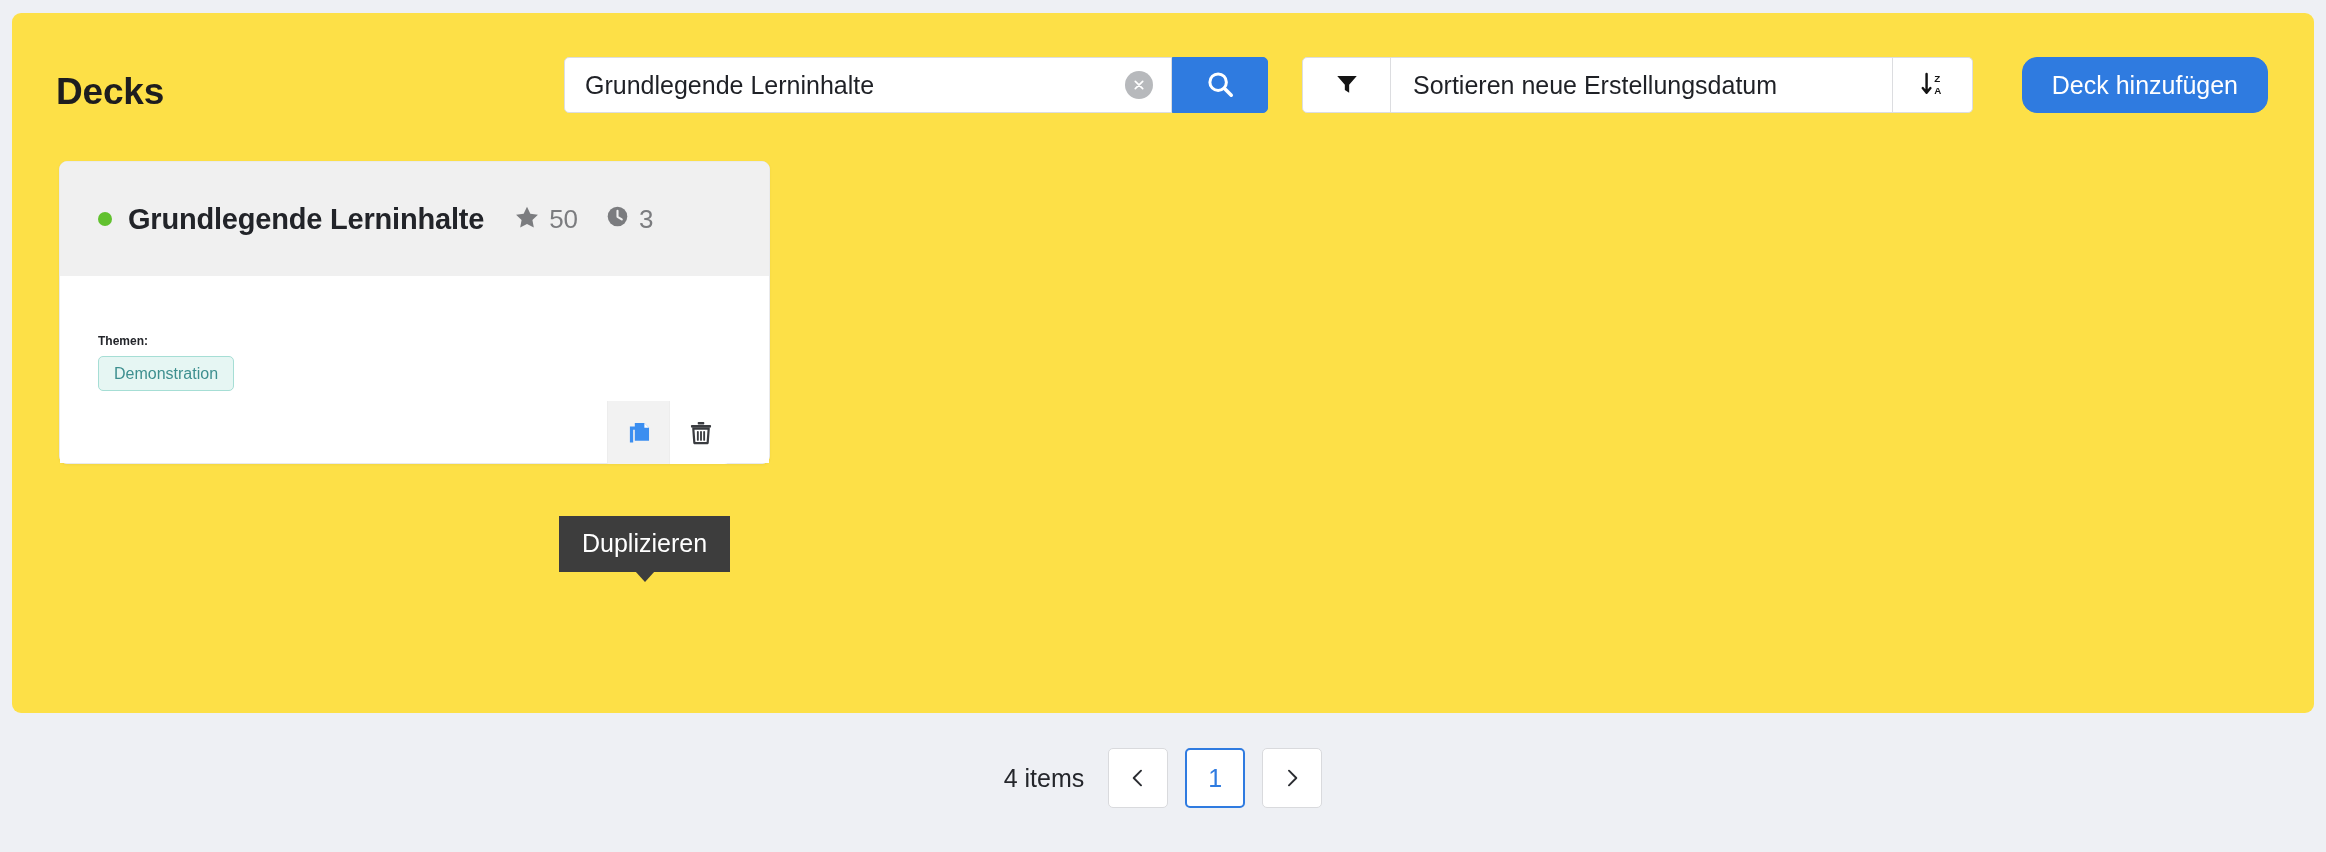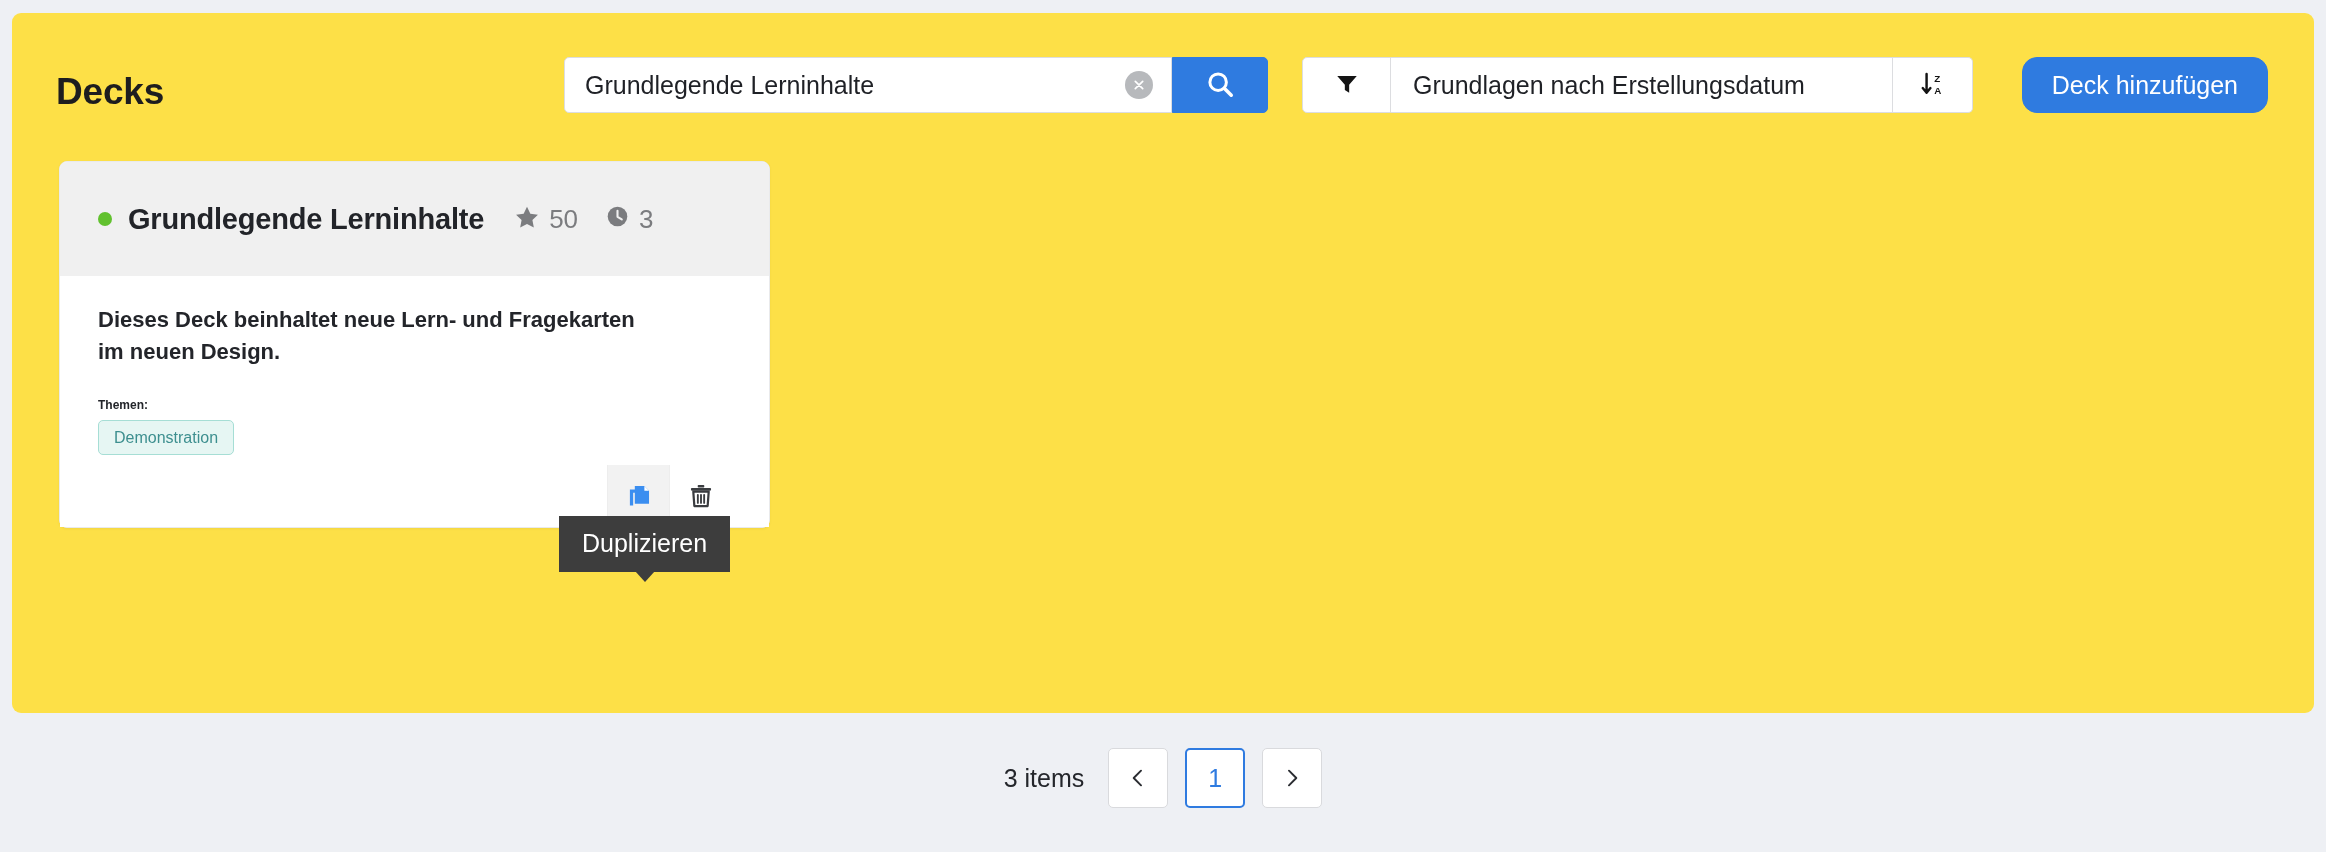--- a/index.html
+++ b/index.html
@@ -392,21 +392,21 @@
 
     <div class="sort-group">
       <button class="filter-btn">
         <span>
           <svg width="26" height="26" viewBox="0 0 24 24" aria-hidden="true">
             <path d="M3 4.5 H21 L14 12.6 V20 L10 17.5 V12.6 Z" fill="#141414"></path>
           </svg>
         </span>
       </button>
       <div class="sort-select">
-        <span>Grundlagen nach Erstellungsdatum</span>
+        <span>Sortieren neue Erstellungsdatum</span>
       </div>
       <button class="sort-dir-btn">
         <span>
           <svg width="28" height="28" viewBox="0 0 24 24" aria-hidden="true">
             <path d="M6.5 3.5 V18.5 M6.5 19.5 L3.2 15.5 M6.5 19.5 L9.8 15.5" stroke="#141414" stroke-width="2.1" fill="none" stroke-linecap="round" stroke-linejoin="round"></path>
             <text x="13" y="10.2" font-family="Liberation Sans, sans-serif" font-size="8.4" font-weight="bold" fill="#141414">Z</text>
             <text x="13" y="20.2" font-family="Liberation Sans, sans-serif" font-size="8.4" font-weight="bold" fill="#141414">A</text>
           </svg>
         </span>
       </button>
@@ -432,21 +432,20 @@
           <svg width="25" height="25" viewBox="0 0 24 24" aria-hidden="true" style="display:block">
             <circle cx="12" cy="12" r="9.4" fill="#7b7c7f"></circle>
             <path d="M12 6.4 V12.3 L16.1 14.8" stroke="#f0f0f0" stroke-width="2" fill="none" stroke-linecap="round" stroke-linejoin="round"></path>
           </svg>
         </span>
         <span>3</span>
       </span>
     </div>
 
     <div class="card-body">
-      <div class="deck-desc">Dieses Deck beinhaltet neue Lern- und Fragekarten im neuen Design.</div>
 
 
       <div class="themen-label">Themen:</div>
       <div class="topic-tags">
         <span class="topic-tag">Demonstration</span>
       </div>
 
       <div class="card-actions">
         <button class="action-btn hovered">
           <span>
@@ -470,21 +469,21 @@
       </div>
     </div>
   </div>
 
   <div class="tooltip">
     <span>Duplizieren</span>
   </div>
 </div>
 
 <div class="pagination">
-  <span class="page-count">3 items</span>
+  <span class="page-count">4 items</span>
   <button class="page-btn">
     <span>
       <svg width="22" height="22" viewBox="0 0 24 24" aria-hidden="true" style="display:block">
         <path d="M15.3 4 L7.3 12 L15.3 20" fill="none" stroke="#2a2c31" stroke-width="2.1" stroke-linecap="round" stroke-linejoin="round"></path>
       </svg>
     </span>
   </button>
   <button class="page-btn active">1</button>
   <button class="page-btn">
     <span>

